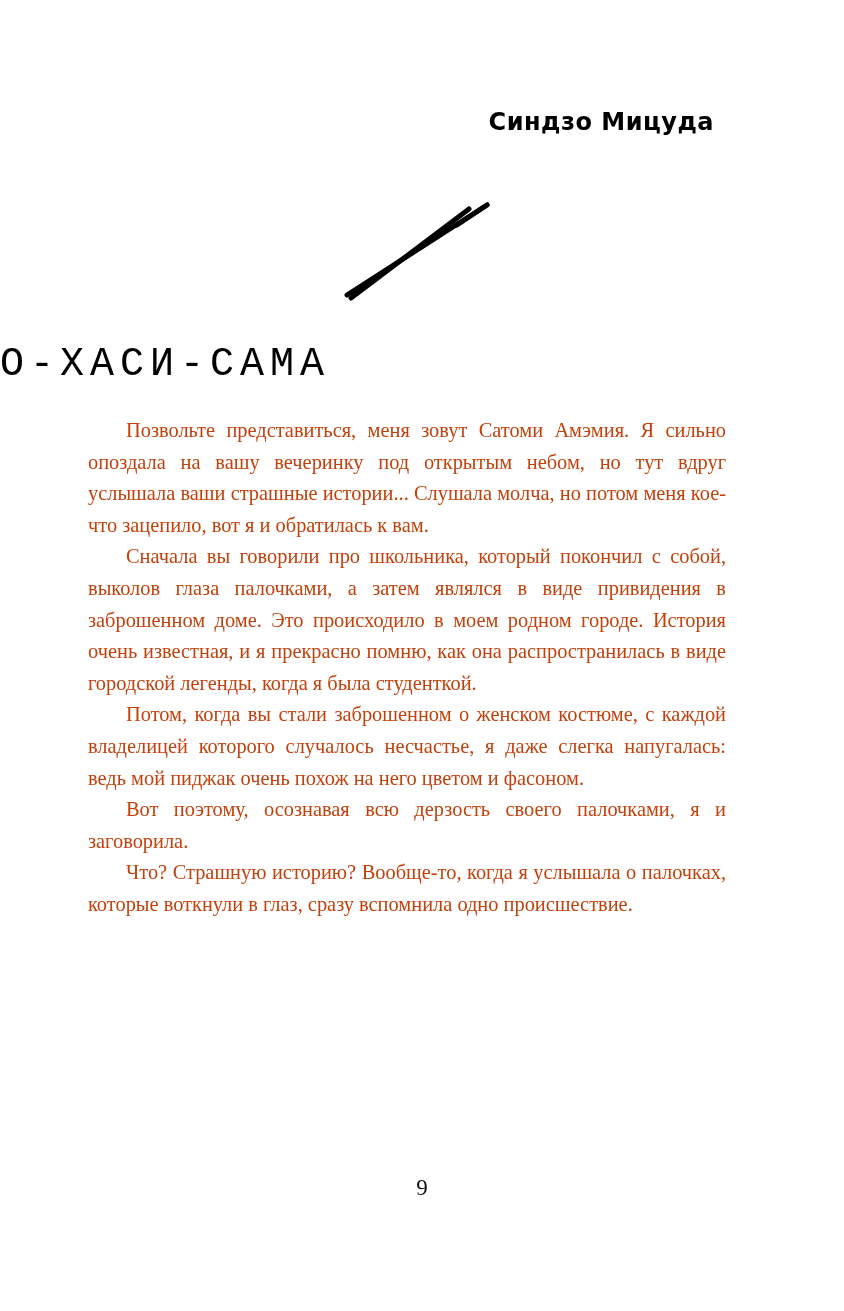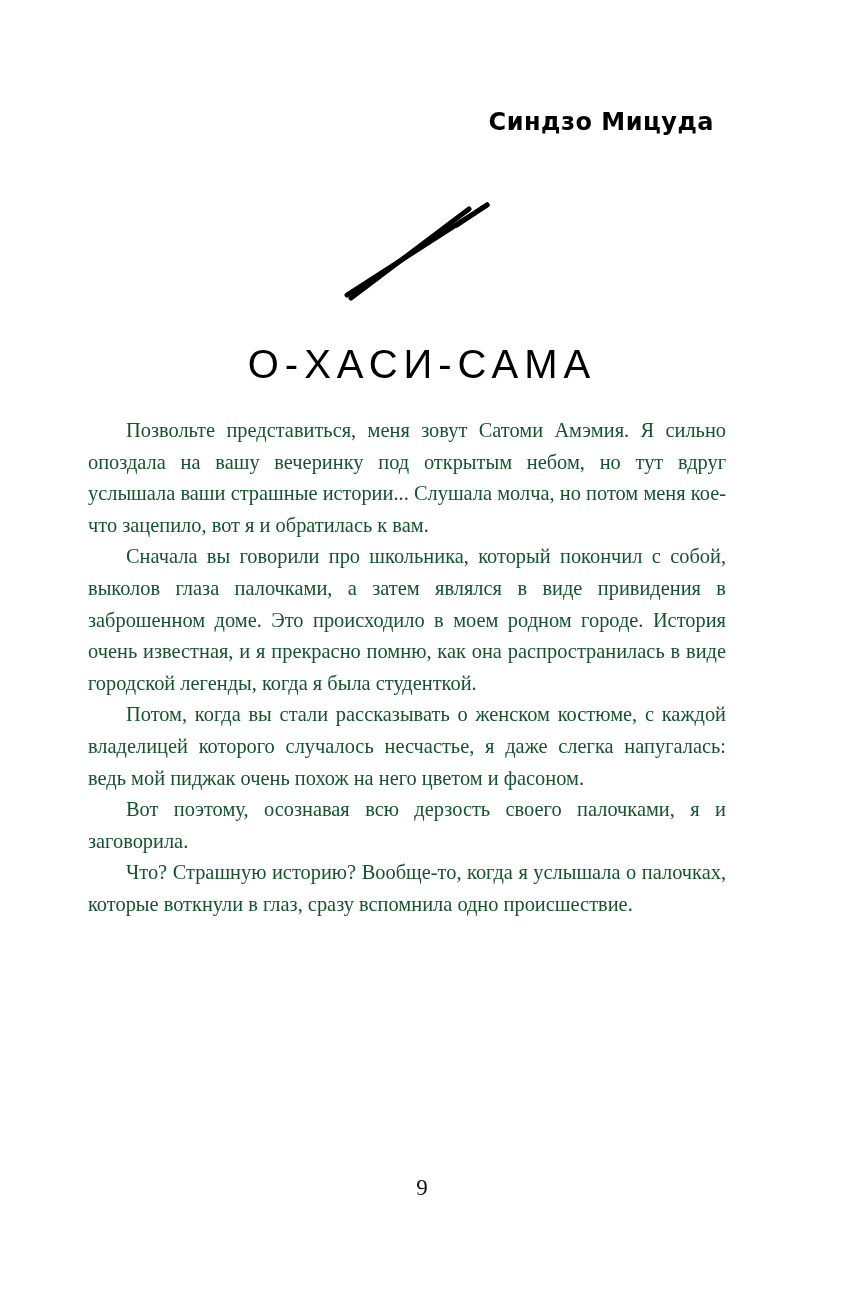--- a/index.html
+++ b/index.html
@@ -42,36 +42,35 @@
     justify-content: center;
   }
   .ornament svg {
     display: block;
   }
   .chapter-title {
     position: absolute;
     top: 342px;
     left: 0;
     width: 100%;
-    text-align: center;
-    font-family: Liberation Sans, sans-serif;
+    font-family: Liberation Mono, monospace;
     font-size: 40px;
     font-weight: 400;
     letter-spacing: 6px;
     color: #000000;
   }
   .body-text {
     position: absolute;
     top: 415px;
     left: 88px;
     width: 638px;
     font-family: "Liberation Serif", serif;
     font-size: 20.4px;
     line-height: 31.6px;
-    color: #14532d;
+    color: #c2410c;
     text-align: justify;
     text-justify: inter-word;
   }
   .body-text p {
     margin: 0;
     text-indent: 38px;
   }
   .page-number {
     position: absolute;
     bottom: 110px;
@@ -98,20 +97,20 @@
         <path d="M120 30 L150 10" stroke-width="5"></path>
       </g>
     </svg>
   </div>
 
   <div class="chapter-title">О-ХАСИ-САМА</div>
 
   <div class="body-text">
     <p>Позвольте представиться, меня зовут Сатоми Амэмия. Я сильно опоздала на вашу вечеринку под открытым небом, но тут вдруг услышала ваши страшные истории... Слушала молча, но потом меня кое-что зацепило, вот я и обратилась к вам.</p>
     <p>Сначала вы говорили про школьника, который покончил с собой, выколов глаза палочками, а затем являлся в виде привидения в заброшенном доме. Это происходило в моем родном городе. История очень известная, и я прекрасно помню, как она распространилась в виде городской легенды, когда я была студенткой.</p>
-    <p>Потом, когда вы стали рассказывать о женском костюме, с каждой владелицей которого случалось несчастье, я даже слегка напугалась: ведь мой пиджак очень похож на него цветом и фасоном.</p>
+    <p>Потом, когда вы стали заброшенном о женском костюме, с каждой владелицей которого случалось несчастье, я даже слегка напугалась: ведь мой пиджак очень похож на него цветом и фасоном.</p>
     <p>Вот поэтому, осознавая всю дерзость своего палочками, я и заговорила.</p>
     <p>Что? Страшную историю? Вообще-то, когда я услышала о палочках, которые воткнули в глаз, сразу вспомнила одно происшествие.</p>
   </div>
 
   <div class="page-number">9</div>
 
 </div>
 
 </body></html>

